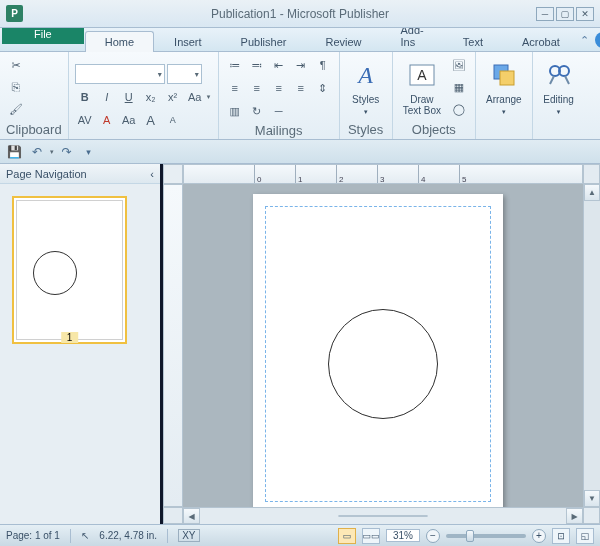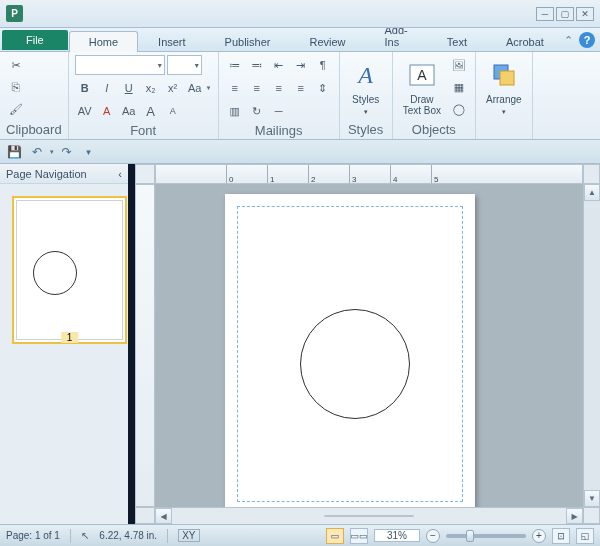--- a/index.html
+++ b/index.html
@@ -8,21 +8,21 @@
     
     .titlebar { height: 28px; background: linear-gradient(#eaf1f6, #d9e7f2); display: flex; align-items: center; border-bottom: 1px solid #a8bdd1; position: relative; }
     .titlebar .app-icon { width: 17px; height: 17px; background: #2e8165; margin: 0 6px; display: flex; align-items: center; justify-content: center; color: #fff; font-weight: bold; font-size: 10px; border-radius: 2px; }
     .titlebar .title-text { position: absolute; left: 50%; transform: translateX(-50%); color: #5a6b78; font-size: 12px; }
     .titlebar .win-controls { margin-left: auto; display: flex; gap: 2px; padding-right: 6px; }
     .titlebar .win-btn { width: 18px; height: 14px; border: 1px solid #8ea8bd; background: #e4eef6; display: flex; align-items: center; justify-content: center; font-size: 9px; color: #4a5d6e; cursor: pointer; }
     
     
     .tabstrip { height: 24px; background: linear-gradient(#e8f2f9, #d4e6f1); display: flex; align-items: flex-end; border-bottom: 1px solid #a8bdd1; padding-left: 2px; gap: 1px; }
     .tab { padding: 4px 19px 3px; color: #3a5168; cursor: pointer; font-size: 11px; }
-    .tab.file { background: #1a8567; color: #fff; border-radius: 2px 2px 0 0; margin-bottom: 1px; padding: 4px 24px; }
+    .tab.file { background: #1a8567; color: #fff; border-radius: 2px 2px 0 0; margin-bottom: 7px; padding: 4px 32px; }
     .tab.active { background: #f3f7fa; border: 1px solid #a8bdd1; border-bottom: none; border-radius: 3px 3px 0 0; margin-bottom: -1px; padding-bottom: 4px; }
     .tab-right { margin-left: auto; display: flex; align-items: center; gap: 6px; padding-right: 8px; padding-bottom: 3px; }
     .tab-right .help-icon { width: 16px; height: 16px; background: #3b8dd9; border-radius: 50%; color: #fff; display: flex; align-items: center; justify-content: center; font-size: 11px; font-weight: bold; }
     .tab-right .arrow { color: #5a7fa4; }
     
     
     .ribbon { height: 88px; background: linear-gradient(#f6fafd, #e4eef5); border-bottom: 1px solid #a8bdd1; display: flex; }
     .group { border-right: 1px solid #c4d7e5; display: flex; flex-direction: column; padding: 3px 6px 0; }
     .group-content { flex: 1; display: flex; align-items: center; gap: 4px; }
     .group-label { text-align: center; font-size: 13px; color: #5a6b78; padding: 2px 0; position: relative; }
@@ -36,21 +36,21 @@
     .col { display: flex; flex-direction: column; gap: 2px; }
     .row { display: flex; gap: 2px; align-items: center; }
     
     
     .qat { height: 24px; background: linear-gradient(#e0ecf3, #cfe0eb); border-bottom: 1px solid #a8bdd1; display: flex; align-items: center; padding: 0 6px; gap: 4px; }
     .qat .ico { width: 18px; height: 18px; display: flex; align-items: center; justify-content: center; color: #4a6d8f; font-size: 12px; cursor: pointer; }
     
     
     .workarea { display: flex; height: 360px; background: #b9c5cd; }
     
-    .navpane { width: 135px; background: #e7eef3; border-right: 7px solid #0f172a; display: flex; flex-direction: column; }
+    .navpane { width: 163px; background: #e7eef3; border-right: 3px solid #0f172a; display: flex; flex-direction: column; }
     .navpane .hdr { height: 20px; display: flex; align-items: center; justify-content: space-between; padding: 0 6px; font-size: 11px; color: #3a5168; background: linear-gradient(#f0f5f9,#dde8ef); border-bottom: 1px solid #c4d7e5; }
     .navpane .body { flex: 1; padding: 12px; }
     .thumb { width: 115px; background: #fff; border: 2px solid #f0c040; padding: 2px; position: relative; }
     .thumb .page { height: 140px; background: #fff; border: 1px solid #d0d0d0; position: relative; }
     .thumb .circle-small { position: absolute; left: 16px; top: 50px; width: 44px; height: 44px; border: 1px solid #333; border-radius: 50%; }
     .thumb .num { position: absolute; bottom: -1px; left: 50%; transform: translateX(-50%); background: #f7e7a8; padding: 0 6px; font-size: 10px; }
     
     .canvas-wrap { flex: 1; display: flex; flex-direction: column; background: #abb7bf; }
     .ruler-corner { width: 20px; height: 20px; background: #e7eef3; border: 1px solid #b4c4d1; }
     .ruler-h { flex: 1; height: 20px; background: linear-gradient(#f5f9fc,#e4ecf2); border: 1px solid #b4c4d1; position: relative; overflow: hidden; }
@@ -73,30 +73,31 @@
     .h-thumb { width: 90px; background: linear-gradient(#f5f9fc,#dae5ed); border: 1px solid #b4c4d1; margin: 1px; border-radius: 2px; }
     
     
     .statusbar { height: 22px; background: linear-gradient(#e5eff5, #c9d9e4); border-top: 1px solid #a8bdd1; display: flex; align-items: center; font-size: 10px; color: #3a5168; padding: 0 6px; gap: 10px; }
     .status-sep { width: 1px; height: 14px; background: #a8bdd1; }
     .statusbar .right { margin-left: auto; display: flex; align-items: center; gap: 6px; }
     .zoom-slider { width: 80px; height: 4px; background: #9fb5c5; position: relative; border-radius: 2px; }
     .zoom-slider .knob { position: absolute; left: 20px; top: -4px; width: 8px; height: 12px; background: linear-gradient(#f5f9fc,#c9d9e4); border: 1px solid #8ea8bd; border-radius: 2px; }
     .view-btn { width: 18px; height: 16px; border: 1px solid #a8bdd1; background: #eef5fa; display: flex; align-items: center; justify-content: center; font-size: 9px; cursor: pointer; }
     .view-btn.active { background: #fde8b6; border-color: #e0b04a; }
-    .zoom-box { padding: 0 12px; border: 1px solid #a8bdd1; background: #fff; cursor: pointer; }
+    .zoom-box { padding: 0 6px; border: 1px solid #a8bdd1; background: #fff; cursor: pointer; }
     .zoom-pm { width: 14px; height: 14px; border: 1px solid #8ea8bd; border-radius: 50%; display: flex; align-items: center; justify-content: center; background: #f0f5f9; cursor: pointer; font-size: 10px; }
     
     svg { display: block; }
   </style>
 </head>
 <body>
 
 <div class="titlebar">
   <div class="app-icon">P</div>
+  <div class="title-text">Publication1 - Microsoft Publisher</div>
   <div class="win-controls">
     <div class="win-btn">─</div>
     <div class="win-btn">▢</div>
     <div class="win-btn">✕</div>
   </div>
 </div>
 
 <div class="tabstrip">
   <div class="tab file">File</div>
   <div class="tab active">Home</div>
@@ -143,21 +144,20 @@
         </div>
         <div class="row">
           <div class="small-btn">AV</div>
           <div class="small-btn" style="color:#c0392b">A</div>
           <div class="small-btn">Aa</div>
           <div class="small-btn" style="font-size:13px">A</div>
           <div class="small-btn" style="font-size:9px">A</div>
         </div>
       </div>
     </div>
-    <div class="group-label">Font</div>
   </div>
 
   <div class="group" style="min-width:108px">
     <div class="group-content">
       <div class="col" style="gap:3px">
         <div class="row">
           <div class="small-btn">≔</div>
           <div class="small-btn">≕</div>
           <div class="small-btn">⇤</div>
           <div class="small-btn">⇥</div>
@@ -224,20 +224,34 @@
             </svg>
           </div>
         <span>Arrange</span>
         <span style="font-size:7px">▾</span>
       </div>
     </div>
     <div class="group-label">&nbsp;</div>
   </div>
 
   <div class="group" style="border-right:none">
+    <div class="group-content">
+      <div class="large-btn">
+        <div class="ico">
+            <svg width="26" height="26" viewBox="0 0 26 26">
+              <circle cx="9" cy="9" r="5" fill="none" stroke="#3b6db5" stroke-width="2"></circle>
+              <circle cx="18" cy="9" r="5" fill="none" stroke="#3b6db5" stroke-width="2"></circle>
+              <line x1="8" y1="14" x2="4" y2="22" stroke="#6d8ba8" stroke-width="2"></line>
+              <line x1="19" y1="14" x2="23" y2="22" stroke="#6d8ba8" stroke-width="2"></line>
+            </svg>
+          </div>
+        <span>Editing</span>
+        <span style="font-size:7px">▾</span>
+      </div>
+    </div>
     <div class="group-label">&nbsp;</div>
   </div>
 </div>
 
 <div class="qat">
   <div class="ico">💾</div>
   <div class="ico">↶</div>
   <span style="font-size:7px;color:#5a6b78">▾</span>
   <div class="ico">↷</div>
   <div class="ico" style="font-size:9px">▾</div>

